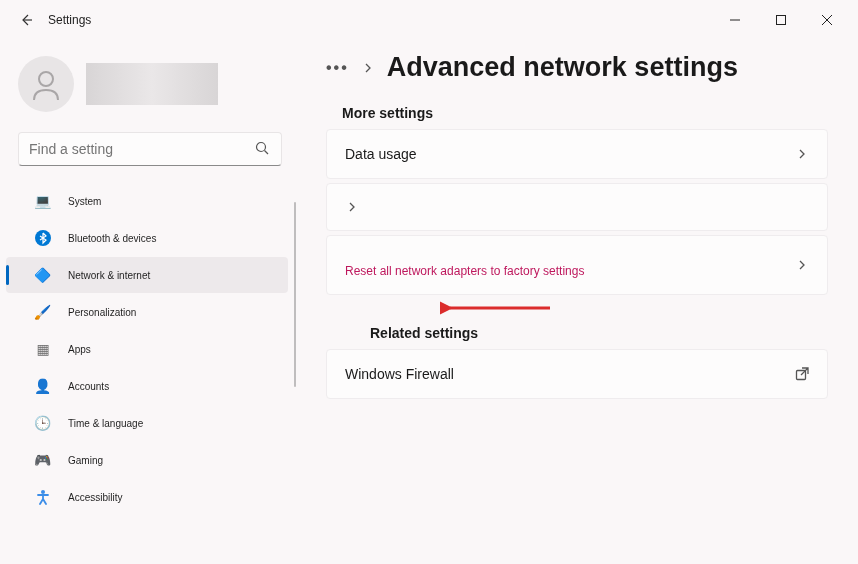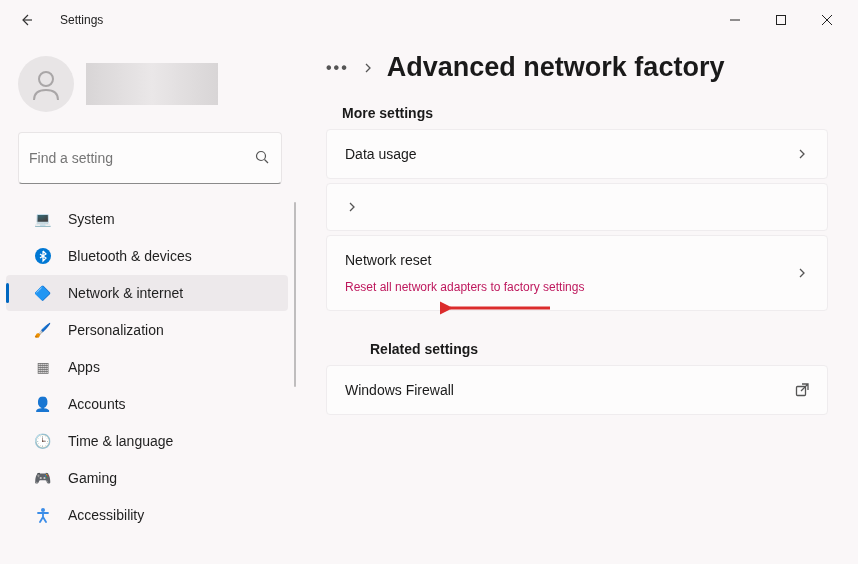--- a/index.html
+++ b/index.html
@@ -1,44 +1,44 @@
 <!DOCTYPE html>
 <html><head>
   <meta charset="utf-8">
   <style>
     * { margin: 0; padding: 0; box-sizing: border-box; font-family: "Segoe UI", -apple-system, sans-serif; }
     body { width: 858px; height: 564px; background: #faf7f8; overflow: hidden; position: relative; }
     
     .titlebar { height: 40px; display: flex; align-items: center; padding: 0 8px; }
-    .titlebar-left { display: flex; align-items: center; gap: 24px; padding-left: 8px; justify-content: center; }
+    .titlebar-left { display: flex; align-items: center; gap: 12px; padding-left: 8px; justify-content: center; }
     .back-btn { width: 20px; height: 20px; display: flex; align-items: center; justify-content: center; cursor: pointer; }
     .app-title { font-size: 12px; color: #222; }
     .window-controls { margin-left: auto; display: flex; }
     .win-btn { width: 46px; height: 30px; display: flex; align-items: center; justify-content: center; cursor: pointer; }
     
     .content-wrap { display: flex; height: calc(100% - 40px); }
     
     .sidebar { width: 300px; padding: 8px 0 0 0; display: flex; flex-direction: column; }
     .user-block { display: flex; align-items: center; gap: 12px; padding: 8px 18px 14px 18px; }
     .avatar { width: 56px; height: 56px; border-radius: 50%; background: #e8e5e6; display: flex; align-items: center; justify-content: center; }
     .user-name-block { width: 132px; height: 42px; background: linear-gradient(90deg, #d8d5d6 0%, #eae7e8 50%, #d8d5d6 100%); }
     
     .search-wrap { padding: 6px 18px 12px 18px; }
-    .search-box { width: 100%; height: 52px; background: #fdfcfc; border: 1px solid #e8e5e6; border-radius: 4px; display: flex; align-items: center; padding: 0 10px; border-bottom: 1.5px solid #8a8a8a; }
+    .search-box { width: 100%; height: 34px; background: #fdfcfc; border: 1px solid #e8e5e6; border-radius: 4px; display: flex; align-items: center; padding: 0 10px; border-bottom: 1.5px solid #8a8a8a; }
     .search-box input { flex: 1; border: none; outline: none; font-size: 14px; background: transparent; }
     .search-icon { width: 16px; height: 16px; }
     
     .nav-list { flex: 1; overflow-y: auto; padding: 4px 6px 0 0; position: relative; }
     .nav-list::-webkit-scrollbar { width: 3px; }
     .nav-list::-webkit-scrollbar-thumb { background: #c0bebf; border-radius: 2px; }
     .nav-item { display: flex; align-items: center; gap: 16px; padding: 9px 18px 9px 28px; margin: 1px 6px; border-radius: 4px; cursor: pointer; position: relative; }
     .nav-item.active { background: #ede9eb; }
     .nav-item.active::before { content: ""; position: absolute; left: 0; top: 8px; bottom: 8px; width: 3px; background: #0067c0; border-radius: 2px; }
     .nav-icon { width: 18px; height: 18px; display: flex; align-items: center; justify-content: center; font-size: 14px; }
-    .nav-label { font-size: 14px; color: #1f1f1f; }
+    .nav-label { font-size: 10px; color: #1f1f1f; }
     
     .main { flex: 1; padding: 12px 30px 0 26px; overflow-y: auto; }
     .breadcrumb-row { display: flex; align-items: center; gap: 14px; margin-bottom: 22px; }
     .ellipsis-btn { font-size: 16px; color: #555; letter-spacing: 2px; cursor: pointer; font-weight: bold; }
     .crumb-sep { font-size: 14px; color: #555; }
     .page-title { font-size: 27px; font-weight: 600; color: #1a1a1a; }
     
     .section-header { font-size: 14px; font-weight: 600; color: #1a1a1a; margin-bottom: 8px; margin-top: 4px; padding-left: 16px; }
     .section-header.related { margin-top: 26px; margin-left: 28px; }
     
@@ -164,21 +164,21 @@
   <div class="scroll-rail"></div>
 
   <div class="main">
     <div class="breadcrumb-row">
       <span class="ellipsis-btn">•••</span>
       <span class="crumb-sep">
         <svg width="10" height="10" viewBox="0 0 10 10">
             <path d="M3 1 L7 5 L3 9" stroke="#555" stroke-width="1.3" fill="none"></path>
           </svg>
       </span>
-      <h1 class="page-title">Advanced network factory</h1>
+      <h1 class="page-title">Advanced network settings</h1>
     </div>
 
     <div id="sections">
         <div class="section-header">More settings</div>
         <div class="card-list">
           <div class="card">
             <div class="card-text">
               <div class="card-title">Data usage</div>
             </div>
             <span class="card-chevron">
@@ -189,21 +189,20 @@
           </div>
           <div class="card">
             <span class="card-chevron">
               <svg width="12" height="12" viewBox="0 0 12 12">
                 <path d="M4 2 L8 6 L4 10" stroke="#555" stroke-width="1.3" fill="none"></path>
               </svg>
             </span>
           </div>
           <div class="card">
             <div class="card-text">
-              <div class="card-title">Network reset</div>
               <div class="card-sub">Reset all network adapters to factory settings</div>
             </div>
             <span class="card-chevron">
               <svg width="12" height="12" viewBox="0 0 12 12">
                 <path d="M4 2 L8 6 L4 10" stroke="#555" stroke-width="1.3" fill="none"></path>
               </svg>
             </span>
           </div>
         </div>
         <div class="section-header related">Related settings</div>

